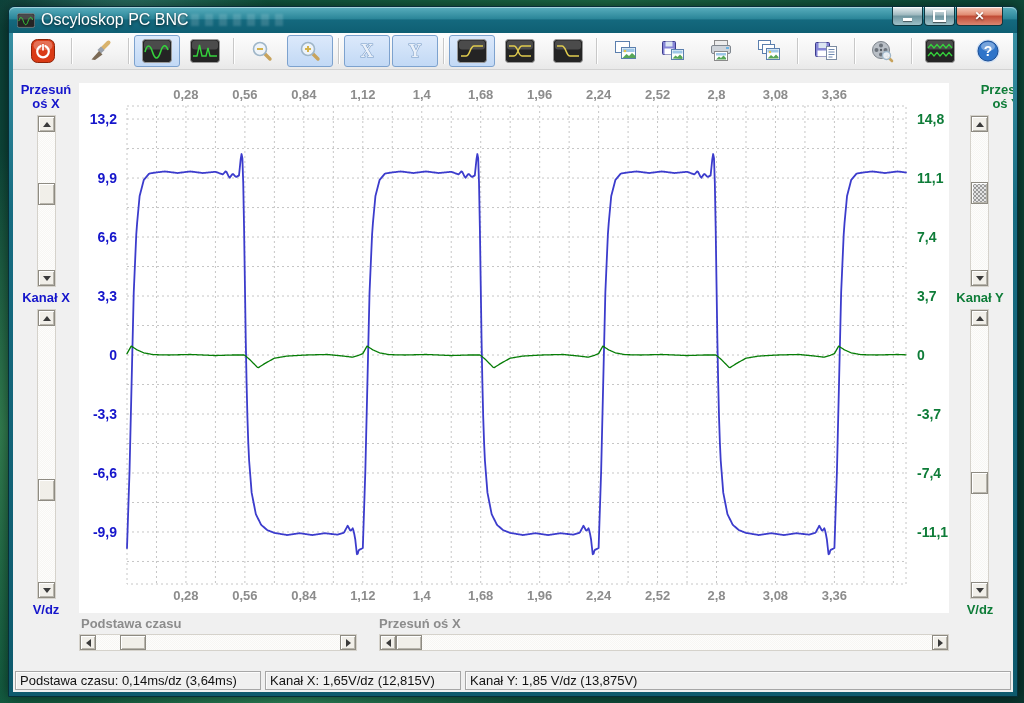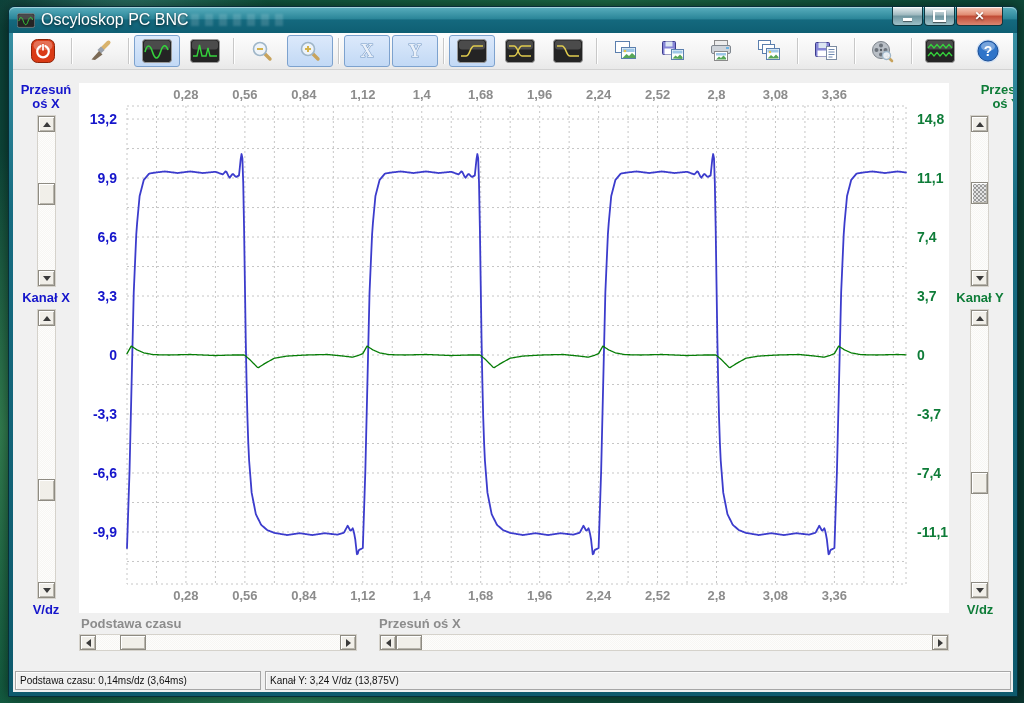--- a/index.html
+++ b/index.html
@@ -67,21 +67,21 @@
   .tri.down{border-left:4px solid transparent;border-right:4px solid transparent;border-top:5px solid #3a3a3a;}
   .tri.left{border-top:4px solid transparent;border-bottom:4px solid transparent;border-right:5px solid #3a3a3a;}
   .tri.right{border-top:4px solid transparent;border-bottom:4px solid transparent;border-left:5px solid #3a3a3a;}
 
   .chart-panel{position:absolute;left:66px;top:50px;width:870px;height:530px;background:#ffffff;}
 
   .slider-label{position:absolute;font-size:13px;font-weight:bold;color:#8c8c8c;}
 
   .status{position:absolute;left:2px;top:638px;width:996px;height:19px;display:flex;gap:4px;}
   .status .sect{border:1px solid #a7a7a7;background:#f0f0f0;box-shadow:inset 1px 1px 0 rgba(255,255,255,.8);
-    font-size:10px;color:#111;line-height:17px;padding:0 4px;white-space:nowrap;overflow:hidden;box-sizing:border-box;}
+    font-size:13px;color:#111;line-height:17px;padding:0 4px;white-space:nowrap;overflow:hidden;box-sizing:border-box;}
 </style>
 </head>
 <body>
 
 <div class="window">
   <div class="titlebar">
     <span class="title-icon" id="title-icon">
         <svg width="18" height="15" viewBox="0 0 30 24">
           <rect x="0.5" y="0.5" width="29" height="23" rx="3" fill="#242424" stroke="#9a9a9a"></rect>
           <rect x="2" y="1.5" width="26" height="9" rx="3" fill="rgba(255,255,255,.18)"></rect>
@@ -460,16 +460,17 @@
           <span class="tri left"></span>
         </div>
         <div class="sb-face sb-arrow" style="right: 0px; left: auto;">
           <span class="tri right"></span>
         </div>
         <div class="sb-face sb-thumb" style="top: 0px; height: 15px; width: 26px; left: 16px;"></div>
       </div>
 
     <div class="status">
       <div class="sect" style="width:246px;">Podstawa czasu: 0,14ms/dz (3,64ms)</div>
-      <div class="sect" style="flex:1;">Kanał Y: 3,24 V/dz (13,875V)</div>
+      <div class="sect" style="width:196px;">Kanał X: 1,65V/dz (12,815V)</div>
+      <div class="sect" style="flex:1;">Kanał Y: 1,85 V/dz (13,875V)</div>
     </div>
   </div>
 </div>
 
 </body></html>

